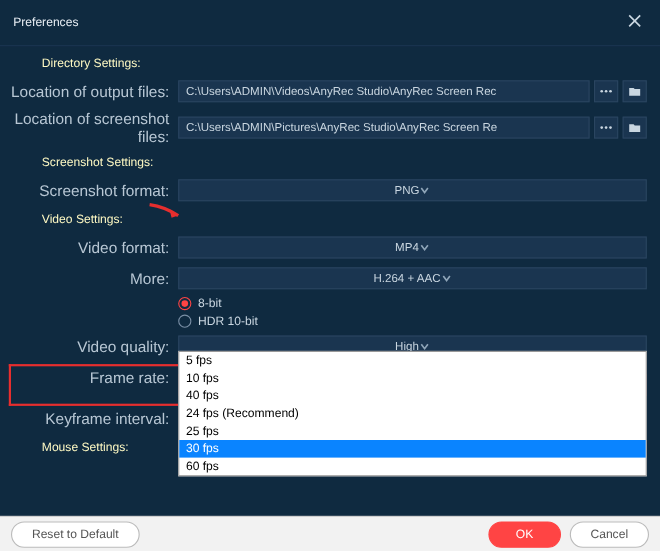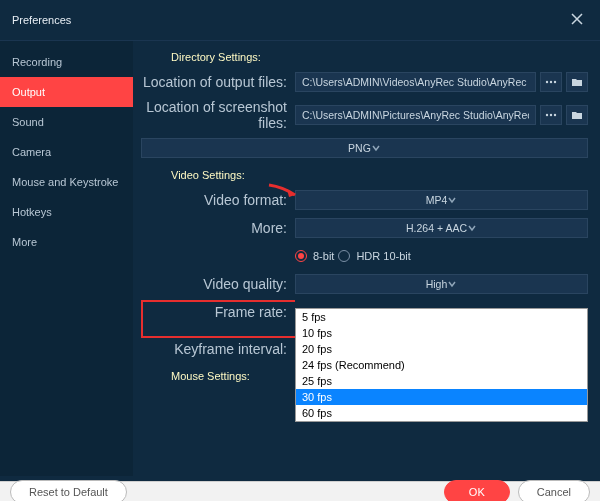--- a/index.html
+++ b/index.html
@@ -22,57 +22,48 @@
 .field{flex:1;display:flex;align-items:center;gap:4px}
 .text-input{flex:1;background:#1a3550;border:1px solid #2a4560;color:#c9d6e0;padding:3px 6px;font-size:10.5px;height:20px}
 .select{width:100%;background:#1a3550;border:1px solid #2a4560;color:#c9d6e0;padding:3px 6px;font-size:10.5px;height:20px;cursor:pointer;display:flex;align-items:center;justify-content:center}
 .select.hl{border:2px solid #e62e2e;background:#fff;color:#333}
 .label.hl{border:2px solid #e62e2e;border-right:none;background:#0f2a40;padding:2px 8px 16px 4px}
 .row.hl{margin-bottom:0;margin-top:-1px}
 .chev{width:10px;height:10px}
 .chev svg{width:10px;height:10px;stroke:#8fa5b8;stroke-width:1.5;fill:none}
 .icon-btn{width:22px;height:20px;background:#1a3550;border:1px solid #2a4560;display:flex;align-items:center;justify-content:center;cursor:pointer}
 .icon-btn svg{width:12px;height:12px;fill:#c9d6e0}
-.radio-group{display:flex;flex-direction:row;gap:4px}
+.radio-group{display:flex;flex-direction:column;gap:4px}
 .radio-item{display:flex;align-items:center;gap:6px;color:#c9d6e0;font-size:11px}
 .radio{width:12px;height:12px;border-radius:50%;border:1px solid #7a8fa5;display:flex;align-items:center;justify-content:center;cursor:pointer}
 .radio.checked{border-color:#ff4444}
 .radio.checked::after{content:"";width:6px;height:6px;border-radius:50%;background:#ff4444}
 .dropdown{position:absolute;left:162px;right:12px;background:#fff;border:1px solid #999;z-index:50;font-size:11px;color:#000}
 .dropdown-item{padding:2px 6px;cursor:pointer}
 .dropdown-item.sel{background:#0a84ff;color:#fff}
-.footer{position:absolute;bottom:0;left:0;right:0;height:20px;background:#f2f2f2;display:flex;align-items:center;padding:0 10px;border-top:1px solid #d0d0d0}
+.footer{position:absolute;bottom:0;left:0;right:0;height:32px;background:#f2f2f2;display:flex;align-items:center;padding:0 10px;border-top:1px solid #d0d0d0}
 .btn{padding:5px 18px;border-radius:12px;font-size:11px;cursor:pointer;border:1px solid #bbb;background:#fff;color:#555}
 .btn.primary{background:#ff4444;color:#fff;border-color:#ff4444;padding:5px 24px}
 .spacer{flex:1}
 .footer .btn+ .btn{margin-left:8px}
 .arrow{position:absolute;left:132px;top:140px;z-index:40}
 </style>
 </head>
 <body>
 
 <div class="titlebar">
   <span class="title">Preferences</span>
   <span class="close-btn">
     <svg viewBox="0 0 14 14">
         <path d="M2 2 L12 12 M12 2 L2 12" fill="none"></path>
       </svg>
   </span>
 </div>
 
 <div class="body">
-  <div class="sidebar">
-    <div class="nav-item">Recording</div>
-    <div class="nav-item active">Output</div>
-    <div class="nav-item">Sound</div>
-    <div class="nav-item">Camera</div>
-    <div class="nav-item">Mouse and Keystroke</div>
-    <div class="nav-item">Hotkeys</div>
-    <div class="nav-item">More</div>
-  </div>
 
   <div class="content">
     <svg class="arrow" width="40" height="26">
       <path d="M4 4 Q18 6 30 14" stroke="#e62e2e" stroke-width="3" fill="none"></path>
       <path d="M30 14 L22 8 L24 16 Z" fill="#e62e2e"></path>
     </svg>
 
     <div class="section-title">Directory Settings:</div>
     <div class="row">
       <div class="label">Location of output files:</div>
@@ -104,21 +95,23 @@
             </svg>
           </span>
         <span class="icon-btn">
             <svg viewBox="0 0 12 12">
               <path d="M1 3h4l1 1h5v6H1z"></path>
             </svg>
           </span>
       </div>
     </div>
 
-    <div class="row">
+    <div class="section-title">Screenshot Settings:</div>
+    <div class="row">
+      <div class="label">Screenshot format:</div>
       <div class="field">
           <div class="select">
             <span>PNG</span>
             <span class="chev"><svg viewBox="0 0 10 10">
                 <path d="M2 3 L5 7 L8 3"></path>
               </svg></span>
           </div>
         </div>
     </div>
 
@@ -176,24 +169,24 @@
       <div class="field">
           <div class="select hl">
             <span>24 fps (Recommend)</span>
             <span class="chev"><svg viewBox="0 0 10 10">
                 <path d="M2 3 L5 7 L8 3" stroke="#444"></path>
               </svg></span>
           </div>
         </div>
     </div>
 
-    <div class="dropdown" id="fps-dd" style="top:267px">
+    <div class="dropdown" id="fps-dd" style="top:277px">
         <div class="dropdown-item">5 fps</div>
         <div class="dropdown-item">10 fps</div>
-        <div class="dropdown-item">20 fps</div>
+        <div class="dropdown-item">40 fps</div>
         <div class="dropdown-item">24 fps (Recommend)</div>
         <div class="dropdown-item">25 fps</div>
         <div class="dropdown-item sel">30 fps</div>
         <div class="dropdown-item">60 fps</div>
       </div>
 
     <div class="row" style="">
       <div class="label">Keyframe interval:</div>
       <div class="field"></div>
     </div>

